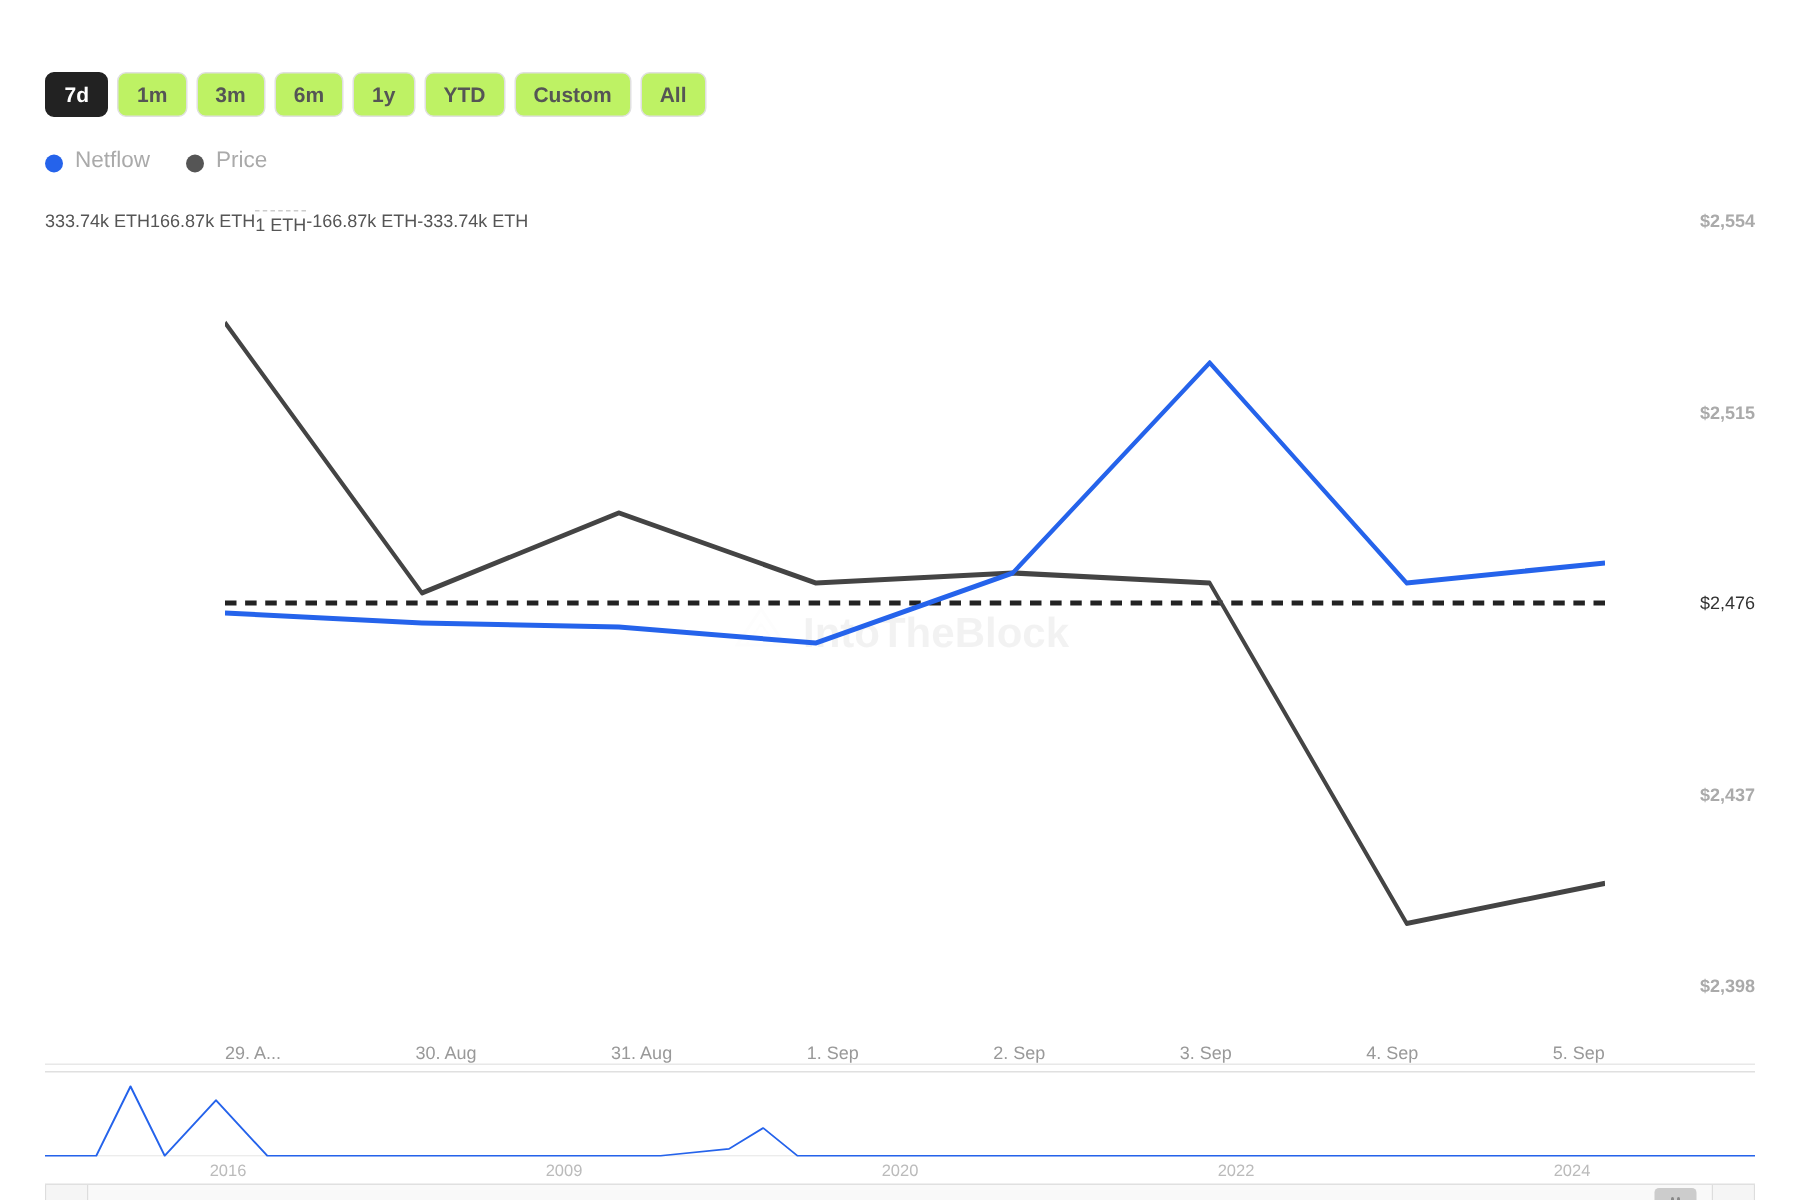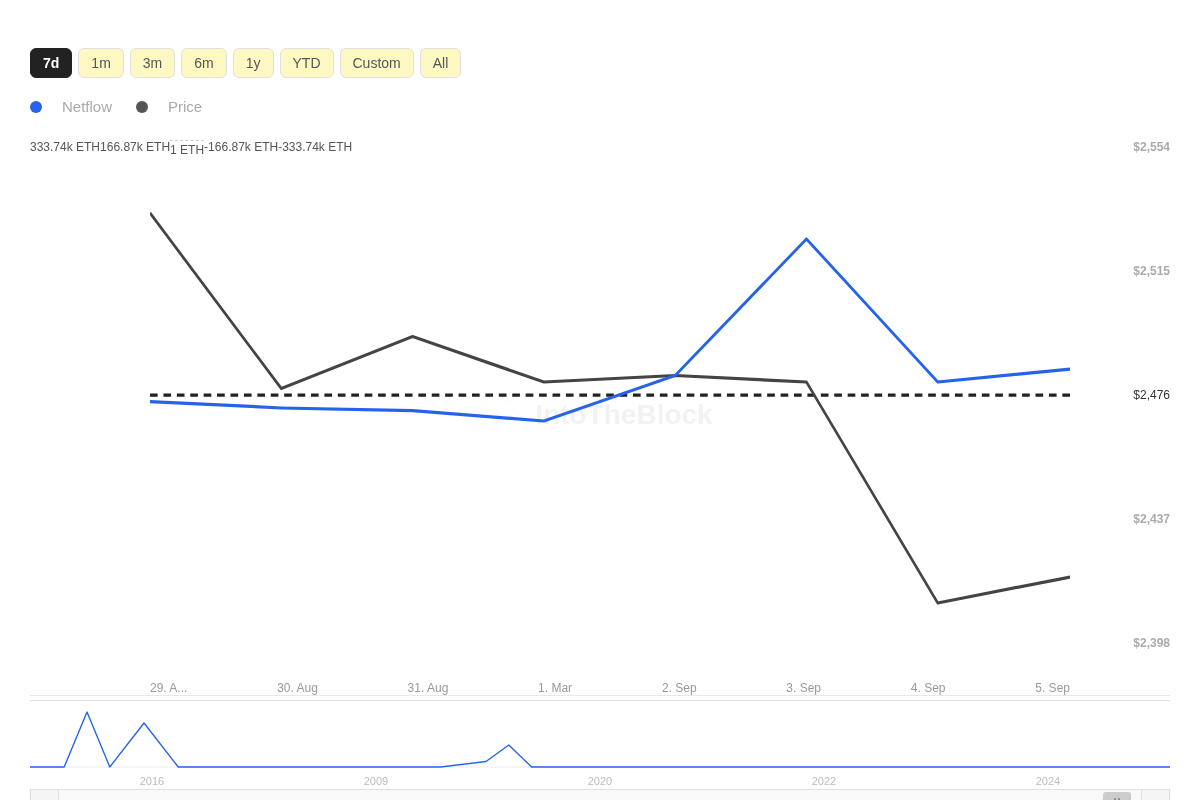--- a/index.html
+++ b/index.html
@@ -22,43 +22,43 @@
     .time-range {
       display: flex;
       align-items: center;
       gap: 6px;
       margin-bottom: 20px;
     }
     .time-btn {
       padding: 6px 12px;
       border: 1px solid #e0e0e0;
       border-radius: 6px;
-      background: #fef9c3;
+      background: #bef264;
       color: #555;
       font-size: 14px;
       cursor: pointer;
-      font-weight: 400;
+      font-weight: 700;
     }
     .time-btn.active {
       background: #222;
       color: #fff;
       border-color: #222;
       font-weight: 700;
     }
     
     .legend {
       display: flex;
       align-items: center;
       gap: 24px;
       margin-bottom: 20px;
     }
     .legend-item {
       display: flex;
-      align-items: center;
-      gap: 20px;
+      align-items: flex-end;
+      gap: 8px;
     }
     .legend-dot {
       width: 12px;
       height: 12px;
       border-radius: 50%;
     }
     .legend-label {
       font-size: 15px;
       color: #aaa;
     }
@@ -280,29 +280,29 @@
         <polyline points="0,60 137,195 274,155 411,190 548,185 685,190 822,360 960,340" fill="none" stroke="#444" stroke-width="2.5" stroke-linejoin="round"></polyline>
 
         <polyline points="0,205 137,210 274,212 411,220 548,185 685,80 822,190 960,180" fill="none" stroke="#2563eb" stroke-width="2.5" stroke-linejoin="round"></polyline>
       </svg>
     </div>
 
     <div class="x-axis" style="position:absolute;bottom:0;left:0;right:0;padding:8px 100px 0 120px;">
     <span class="x-label">29. A...</span>
         <span class="x-label">30. Aug</span>
         <span class="x-label">31. Aug</span>
-        <span class="x-label">1. Mar</span>
+        <span class="x-label">1. Sep</span>
         <span class="x-label">2. Sep</span>
         <span class="x-label">3. Sep</span>
         <span class="x-label">4. Sep</span>
         <span class="x-label">5. Sep</span>
       </div>
   </div>
 
-  <div class="mini-chart" style="height:90px;position:relative;">
+  <div class="mini-chart" style="height:76px;position:relative;">
     <svg class="mini-chart-svg" viewBox="0 0 1000 80" preserveAspectRatio="none">
 
       <line x1="0" y1="60" x2="1000" y2="60" stroke="#ddd" stroke-width="0.5"></line>
 
       <polyline points="0,60 30,60 50,10 70,60 100,20 130,60 160,60 200,60 240,60 280,60 320,60 360,60 400,55 420,40 440,60 480,60 520,60 560,60 600,60 640,60 680,60 720,60 760,60 800,60 840,60 880,60 920,60 960,60 1000,60" fill="none" stroke="#2563eb" stroke-width="1.2" stroke-linejoin="round"></polyline>
     </svg>
     <div class="mini-years" style="bottom:2px;">
     <span class="mini-year">2016</span>
         <span class="mini-year">2009</span>
         <span class="mini-year">2020</span>

